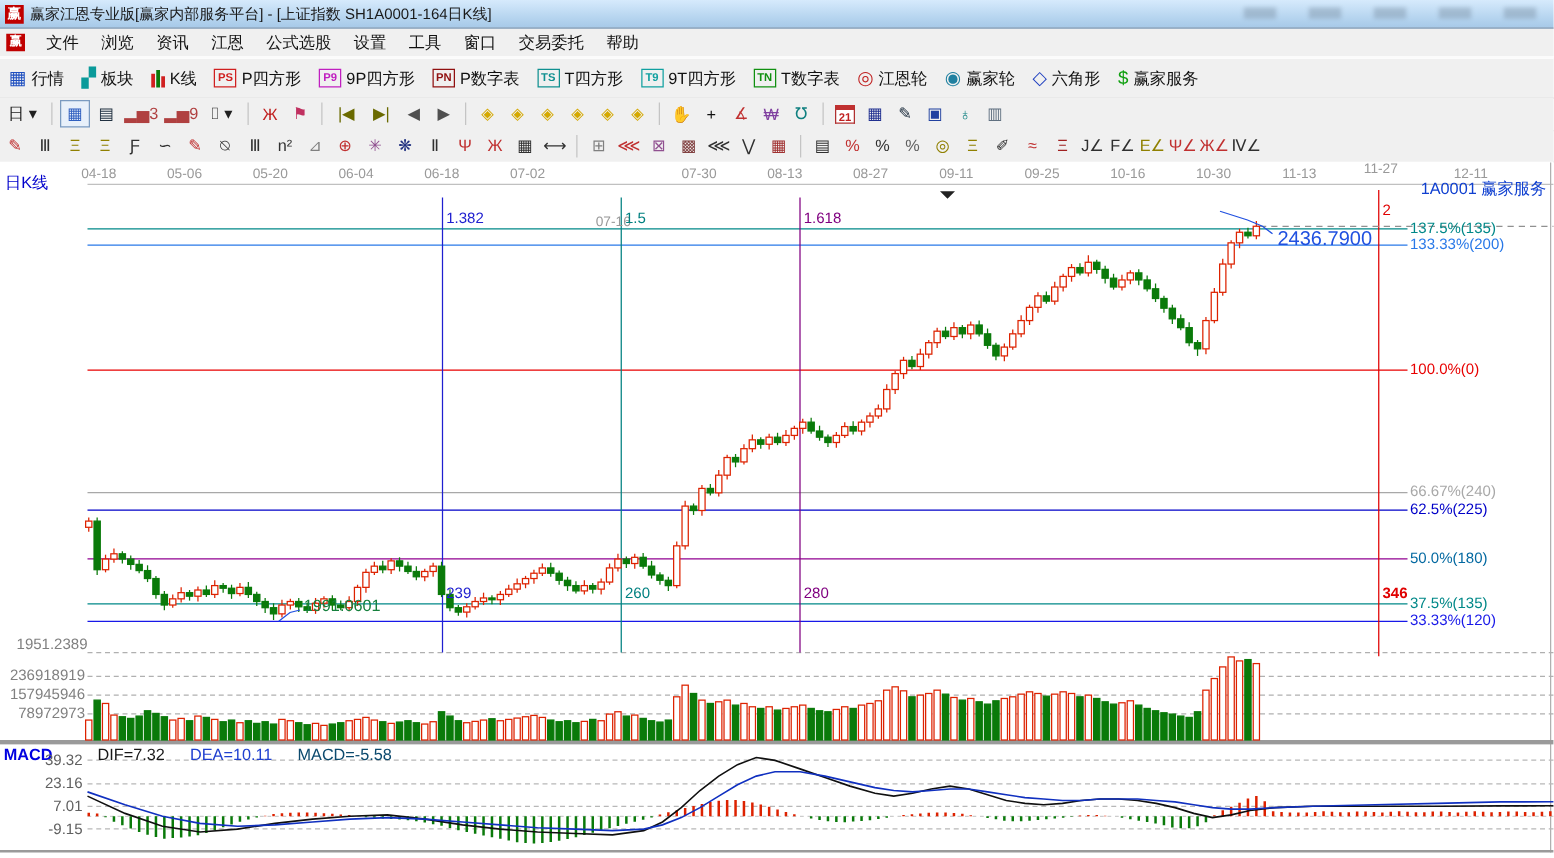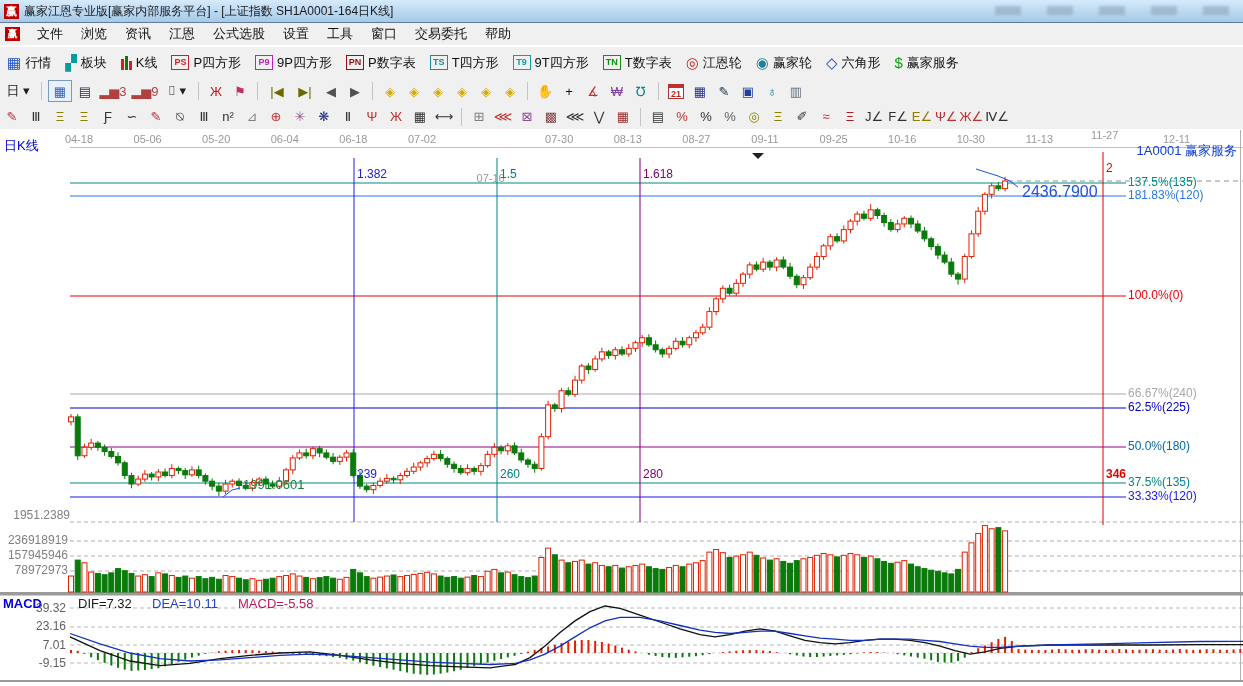--- a/index.html
+++ b/index.html
@@ -849,21 +849,21 @@
       <div class="clabel dates" style="left: 1022.4px; top: 4px; width: 34px; text-align: center;">11-13</div>
       <div class="clabel dates" style="left: 1091px; top: 0; width: 34px; text-align: left;">11-27</div>
       <div class="clabel dates" style="left: 1159.6px; top: 4px; width: 34px; text-align: center;">12-11</div>
     </div>
   <div class="clabel" style="right:6px;top:13px;color:#1040d0;font-size:13px;">1A0001  赢家服务</div>
   <div class="clabel" style="left:1022px;top:54px;color:#2050e0;font-size:16px;">2436.7900</div>
   <div class="clabel" style="left:243px;top:348px;color:#15803d;font-size:13px;">1991.0601</div>
   <div class="clabel" style="left:8px;top:379px;width:62px;text-align:right;color:#808080;font-size:12px;">1951.2389</div>
   <div id="gann-labels">
       <div class="clabel glabel" style="left: 1128px; top: 46px; color: rgb(0, 136, 136);">137.5%(135)</div>
-      <div class="clabel glabel" style="left: 1128px; top: 59px; color: rgb(40, 120, 232);">181.83%(120)</div>
+      <div class="clabel glabel" style="left: 1128px; top: 59px; color: rgb(40, 120, 232);">133.33%(200)</div>
       <div class="clabel glabel" style="left: 1128px; top: 159px; color: rgb(232, 0, 0);">100.0%(0)</div>
       <div class="clabel glabel" style="left: 1128px; top: 257px; color: rgb(168, 168, 168);">66.67%(240)</div>
       <div class="clabel glabel" style="left: 1128px; top: 271px; color: rgb(0, 0, 200);">62.5%(225)</div>
       <div class="clabel glabel" style="left: 1128px; top: 310px; color: #0369a1;">50.0%(180)</div>
       <div class="clabel glabel" style="left: 1128px; top: 346px; color: rgb(0, 136, 136);">37.5%(135)</div>
       <div class="clabel glabel" style="left: 1128px; top: 360px; color: rgb(24, 24, 232);">33.33%(120)</div>
     </div>
   <div id="vline-labels">
       <div class="clabel glabel" style="left: 357px; top: 38px; color: rgb(32, 32, 208);">1.382</div>
       <div class="clabel glabel" style="left: 357px; top: 338px; color: rgb(32, 32, 208);">239</div>
@@ -875,20 +875,20 @@
       <div class="clabel glabel" style="left: 1106px; top: 338px; color: rgb(224, 0, 0); font-weight: bold;">346</div>
     </div>
   <div id="vol-labels">
       <div class="clabel" style="left: 2px; width: 66px; text-align: right; top: 404px; color: rgb(128, 128, 128); font-size: 12px;">236918919</div>
       <div class="clabel" style="left: 2px; width: 66px; text-align: right; top: 419px; color: rgb(128, 128, 128); font-size: 12px;">157945946</div>
       <div class="clabel" style="left: 2px; width: 66px; text-align: right; top: 434px; color: rgb(128, 128, 128); font-size: 12px;">78972973</div>
     </div>
   <div class="clabel" style="left:3px;top:467px;color:#0000e0;font-size:13px;font-weight:bold;">MACD</div>
   <div class="clabel" style="left:78px;top:467px;color:#181818;font-size:13px;">DIF=7.32</div>
   <div class="clabel" style="left:152px;top:467px;color:#2040d0;font-size:13px;">DEA=10.11</div>
-  <div class="clabel" style="left:238px;top:467px;color:#be185d;font-size:13px;">MACD=-5.58</div>
+  <div class="clabel" style="left:238px;top:467px;color:#0c4a6e;font-size:13px;">MACD=-5.58</div>
   <div id="macd-scale">
       <div class="clabel" style="left: 2px; width: 64px; text-align: right; top: 472px; color: rgb(96, 96, 96); font-size: 12px;">39.32</div>
       <div class="clabel" style="left: 2px; width: 64px; text-align: right; top: 490.3px; color: rgb(96, 96, 96); font-size: 12px;">23.16</div>
       <div class="clabel" style="left: 2px; width: 64px; text-align: right; top: 508.6px; color: rgb(96, 96, 96); font-size: 12px;">7.01</div>
       <div class="clabel" style="left: 2px; width: 64px; text-align: right; top: 526.9px; color: rgb(96, 96, 96); font-size: 12px;">-9.15</div>
     </div>
 </div>
 
 </body></html>

